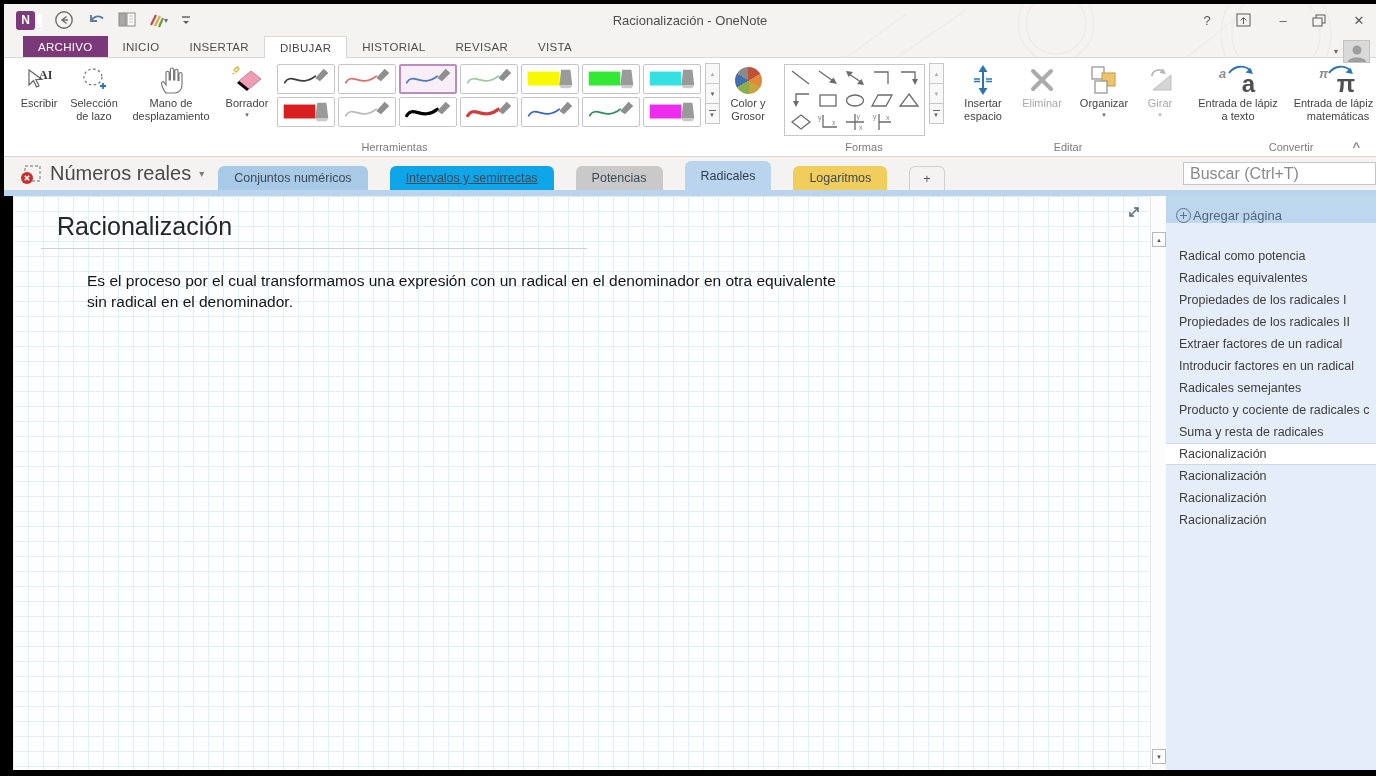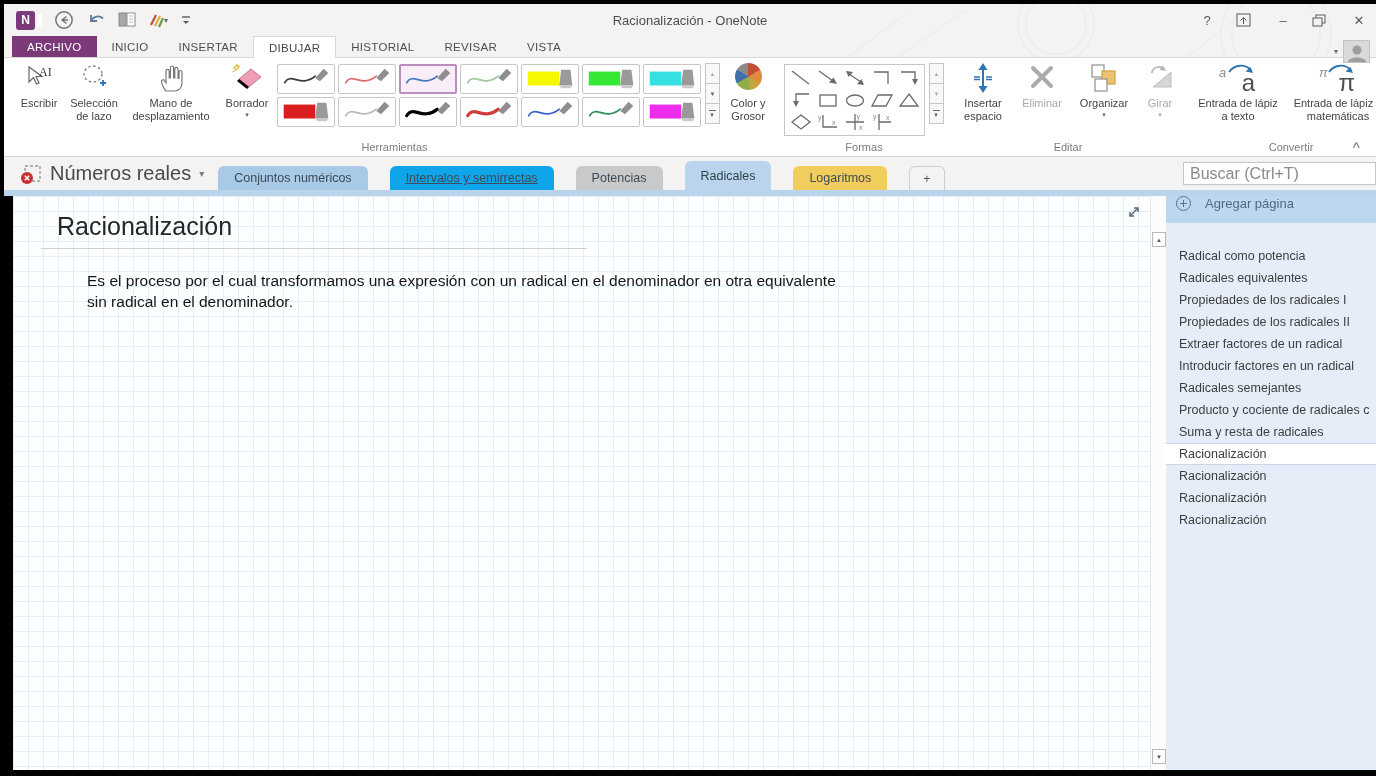--- a/index.html
+++ b/index.html
@@ -29,36 +29,36 @@
      gap:5px; z-index:3; }
   .avatar { width:27px; height:23px; background:#d9d9d9; border:1px solid #c2c2c2;
      display:flex; align-items:flex-end; justify-content:center; overflow:hidden; }
   .caret { font-size:8px; color:#6a6a6a; }
 
   
   .tabrow { position:relative; height:22px; display:flex; align-items:stretch;
      padding-left:8px; border-bottom:1px solid #d8d8d8; z-index:2; }
   .rtab { font-size:11.5px; letter-spacing:.3px; color:#4e4e4e; display:flex;
      align-items:center; padding:0 15px; cursor:default; }
-  .rtab.file { background:#7b3979; color:#fff; }
+  .rtab.file { background:#7b3979; color:#fff;margin-left:11px; }
   .rtab.active { background:#fff; border:1px solid #d8d8d8; border-bottom:none;
      margin-bottom:-1px; color:#464646; }
 
   
   .ribbon { position:relative; height:99px; background:#fff; flex:none;
      border-bottom:1px solid #d5d5d5; display:flex; align-items:stretch;
      padding:3px 4px 0 6px; }
   .rgroup { display:flex; flex-direction:column; padding:0 5px; }
   .rgroup-content { display:flex; align-items:flex-start; gap:2px; }
   .rgroup-label { margin-top:auto; text-align:center; font-size:11px; color:#7c7c7c;
      padding:2px 0 3px; }
   .rsep { width:1px; background:#e0e0e0; margin:2px 0 4px; }
   .bigbtn { display:flex; flex-direction:column; align-items:center; padding:2px 3px;
      cursor:default; }
-  .bigbtn .ic { height:34px; display:flex; align-items:flex-start; justify-content:center; }
+  .bigbtn .ic { height:34px; display:flex; align-items:center; justify-content:center;font-weight:bold; }
   .blabel { font-size:11px; line-height:12.5px; color:#444; text-align:center; }
   .blabel.dis { color:#a9a9a9; }
   .ddarrow { font-size:7px; color:#6a6a6a; margin-top:1px; }
 
   
   .pen-gallery { display:grid; grid-template-columns:repeat(7,58px);
      grid-auto-rows:30px; gap:3px; padding-top:3px; }
   .pen-cell { border:1px solid #c6c6c6; border-radius:2px; background:#fff;
      display:flex; align-items:center; justify-content:center; cursor:default; }
   .pen-cell.sel { border:2px solid #bb8cbd; background:#f7eef8; }
@@ -117,22 +117,22 @@
   .vscroll { width:16px; flex:none; position:relative; background:#fcfcfc;
      border-left:1px solid #e8e8e8; }
   .scbtn { position:absolute; left:1px; width:14px; height:15px; border:1px solid #b8b8b8;
      background:#fdfdfd; color:#555; font-size:6px; display:flex; align-items:center;
      justify-content:center; cursor:default; }
   .scbtn.up { top:36px; } .scbtn.down { bottom:6px; }
 
   
   .sidebar { width:210px; flex:none; background:#e5eef8; display:flex;
      flex-direction:column; }
-  .sb-header { height:27px; background:#bdd7ee; display:flex; align-items:flex-start;
-     gap:14px; padding-left:10px; cursor:default; flex:none; }
+  .sb-header { height:27px; background:#bdd7ee; display:flex; align-items:flex-end;
+     gap:2px; padding-left:10px; cursor:default; flex:none; }
   .plus-circ { width:15px; height:15px; border:1.4px solid #5d7289; border-radius:50%;
      position:relative; flex:none; }
   .plus-circ::before, .plus-circ::after { content:""; position:absolute; background:#5d7289; }
   .plus-circ::before { left:3px; right:3px; top:50%; height:1.4px; margin-top:-0.7px; }
   .plus-circ::after { top:3px; bottom:3px; left:50%; width:1.4px; margin-left:-0.7px; }
   .sb-header span { font-size:13px; color:#53687e; }
   .sb-list { margin-top:22px; }
   .sb-item { height:22px; display:flex; align-items:center; padding-left:13px;
      font-size:12.5px; color:#3d3d3d; cursor:default; }
   .sb-item.sel { background:#fff; border-top:1px solid #ccd8e5;

